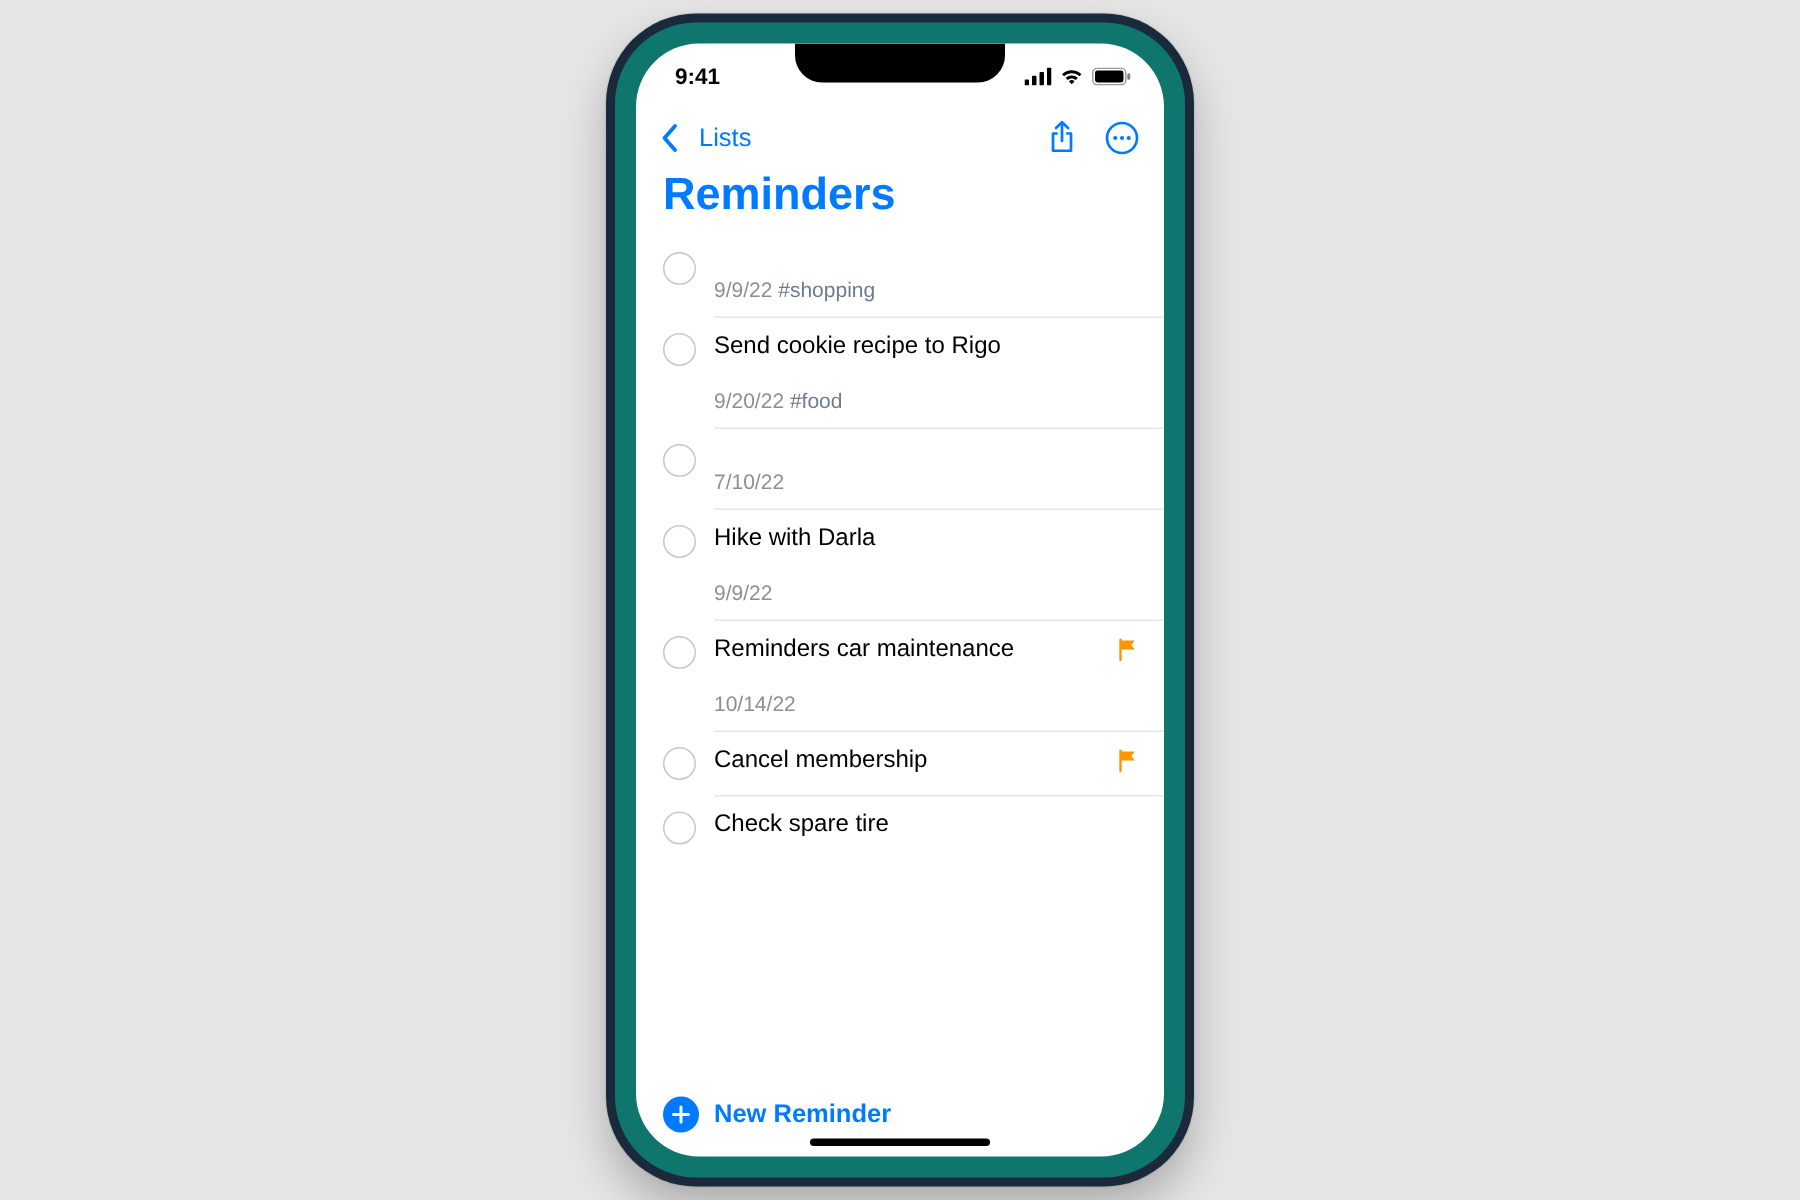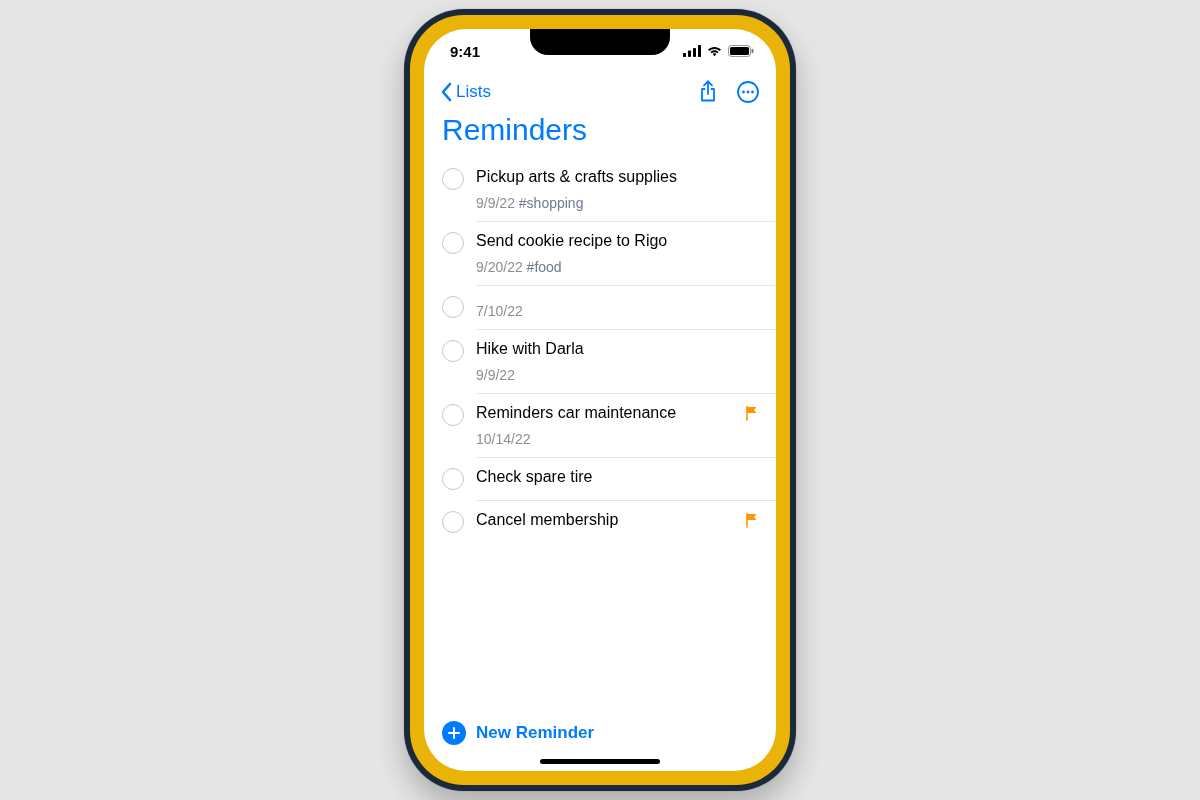--- a/index.html
+++ b/index.html
@@ -19,21 +19,21 @@
   .phone-case{
     width:380px;height:770px;
     background:#1a2a3a;
     border-radius:60px;
     padding:6px;
     box-shadow:0 15px 30px rgba(0,0,0,0.25),0 0 0 1px rgba(0,0,0,0.05);
     position:relative;
   }
   .phone-bezel{
     width:100%;height:100%;
-    background:#eab308;
+    background:#0f766e;
     border-radius:54px;
     padding:14px;
     box-sizing:border-box;
   }
   .screen{
     width:100%;height:100%;
     background:#fff;
     border-radius:42px;
     position:relative;
     overflow:hidden;
@@ -48,25 +48,25 @@
   .status-bar{
     height:44px;display:flex;justify-content:space-between;align-items:center;
     padding:0 22px 0 26px;font-size:15px;font-weight:600;color:#000;
     flex:0 0 auto;
   }
   .status-right{display:flex;align-items:center;gap:5px;}
   .nav-bar{
     height:38px;display:flex;align-items:center;padding:0 16px;
     flex:0 0 auto;
   }
-  .back{display:flex;align-items:flex-start;color:var(--blue);font-size:17px;gap:4px;}
+  .back{display:flex;align-items:flex-start;color:var(--blue);font-size:17px;gap:14px;}
   .spacer{flex:1;}
   .nav-icon{margin-left:18px;color:var(--blue);display:flex;align-items:center;}
   .title{
-    font-size:30px;font-weight:400;color:var(--blue);
+    font-size:30px;font-weight:700;color:var(--blue);
     padding:2px 18px 10px;
     flex:0 0 auto;
   }
   .list{
     flex:1;overflow:hidden;
     padding-left:18px;
   }
   .row{
     display:flex;align-items:flex-start;
     padding:10px 16px 10px 0;
@@ -76,25 +76,25 @@
     content:"";position:absolute;top:0;left:34px;right:0;
     border-top:1px solid var(--divider);
   }
   .checkbox{
     width:22px;height:22px;border:1.6px solid #c7c7cc;border-radius:50%;
     flex:0 0 auto;margin-top:1px;margin-right:12px;
     box-sizing:border-box;
   }
   .row-body{flex:1;min-width:0;}
   .row-title{font-size:16px;color:#000;line-height:1.25;}
-  .row-sub{font-size:14px;color:var(--gray);margin-top:8px;}
+  .row-sub{font-size:14px;color:var(--gray);margin-top:18px;}
   .row-sub .tag{color:#6e7b8e;}
   .flag{margin-left:8px;margin-top:2px;color:var(--flag);flex:0 0 auto;}
   .bottom-bar{
-    padding:10px 18px 26px;display:flex;align-items:center;gap:10px;
+    padding:10px 18px 16px;display:flex;align-items:center;gap:10px;
     flex:0 0 auto;
   }
   .add-btn{width:24px;height:24px;border-radius:50%;background:var(--blue);
     display:flex;align-items:center;justify-content:center;color:#fff;}
   .add-label{color:var(--blue);font-size:17px;font-weight:600;}
   .home-ind{
     position:absolute;bottom:7px;left:50%;transform:translateX(-50%);
     width:120px;height:5px;background:#000;border-radius:3px;
   }
   svg{display:block;}
@@ -165,21 +165,20 @@
           </span>
         </div>
       </div>
 
       <div class="title">Reminders</div>
 
       <div class="list" id="list">
           <div class="row">
             <div class="checkbox"></div>
             <div class="row-body">
-              <div class="row-title">Pickup arts &amp; crafts supplies</div>
               <div class="row-sub"><span>9/9/22</span> <span class="tag">#shopping</span></div>
             </div>
           </div>
           <div class="row">
             <div class="checkbox"></div>
             <div class="row-body">
               <div class="row-title">Send cookie recipe to Rigo</div>
               <div class="row-sub"><span>9/20/22</span> <span class="tag">#food</span></div>
             </div>
           </div>
@@ -205,34 +204,34 @@
             <span class="flag">
               <svg width="16" height="16" viewBox="0 0 16 16">
                 <path d="M3 1.5 V15" stroke="currentColor" stroke-width="1.6" stroke-linecap="round"></path>
                 <path d="M3 2 H12.5 L10.2 5 L12.5 8 H3 Z" fill="currentColor"></path>
               </svg>
             </span>
           </div>
           <div class="row">
             <div class="checkbox"></div>
             <div class="row-body">
-              <div class="row-title">Check spare tire</div>
-            </div>
-          </div>
-          <div class="row">
-            <div class="checkbox"></div>
-            <div class="row-body">
               <div class="row-title">Cancel membership</div>
             </div>
             <span class="flag">
               <svg width="16" height="16" viewBox="0 0 16 16">
                 <path d="M3 1.5 V15" stroke="currentColor" stroke-width="1.6" stroke-linecap="round"></path>
                 <path d="M3 2 H12.5 L10.2 5 L12.5 8 H3 Z" fill="currentColor"></path>
               </svg>
             </span>
+          </div>
+          <div class="row">
+            <div class="checkbox"></div>
+            <div class="row-body">
+              <div class="row-title">Check spare tire</div>
+            </div>
           </div>
         </div>
 
       <div class="bottom-bar">
         <span class="add-btn">
           <svg width="14" height="14" viewBox="0 0 14 14">
               <path d="M7 2 V12 M2 7 H12" stroke="#fff" stroke-width="2" stroke-linecap="round"></path>
             </svg>
         </span>
         <span class="add-label">New Reminder</span>

